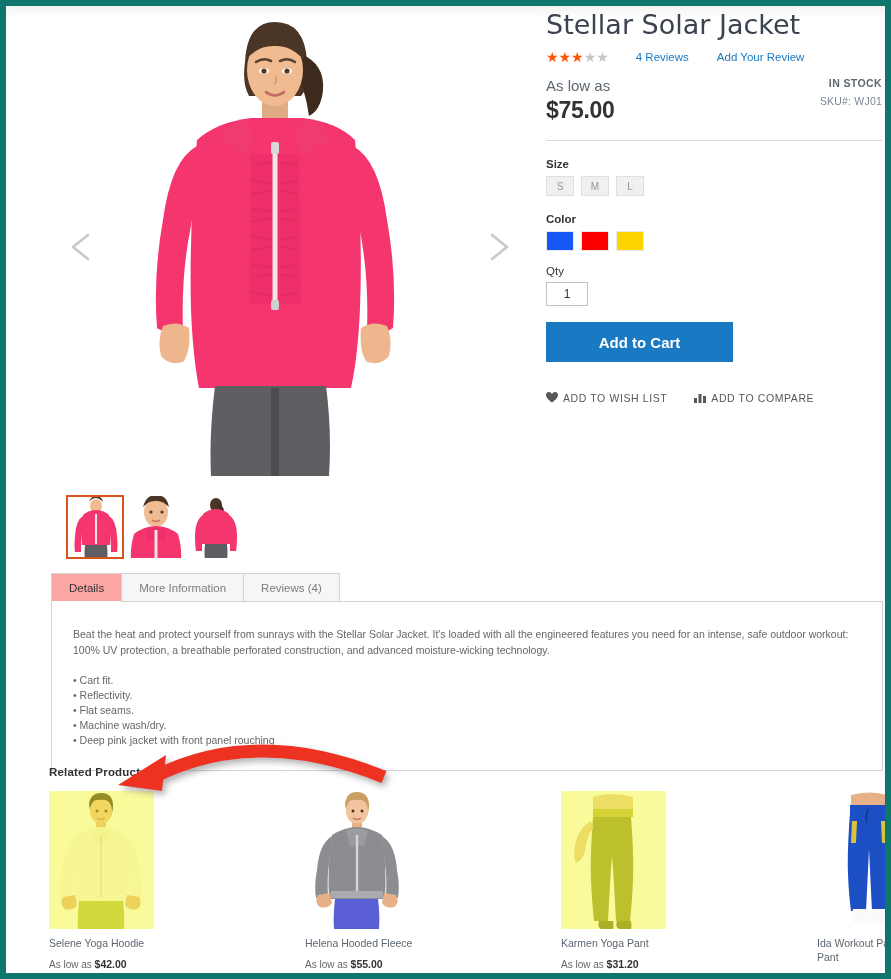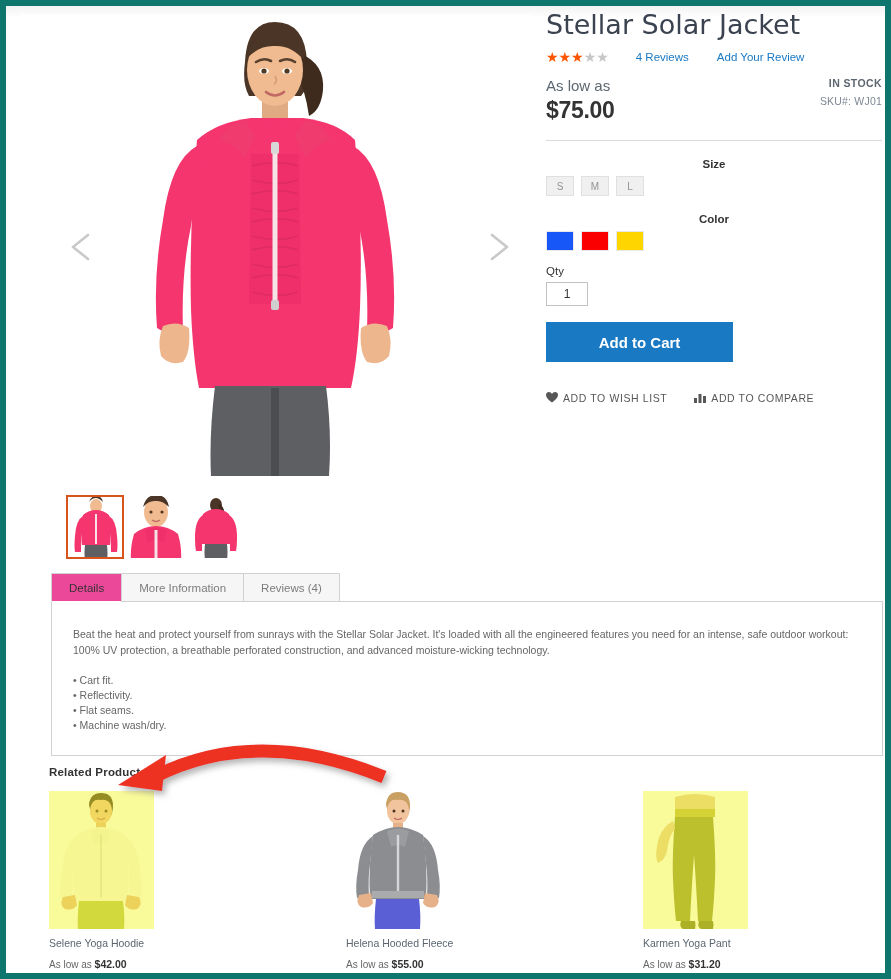--- a/index.html
+++ b/index.html
@@ -47,21 +47,21 @@
   .rv-link.second { margin-left:28px; }
 
   .stockrow { position:relative; margin-top:13px; height:42px; }
   .aslow { font-size:15px; color:#5c6670; }
   .price { font-size:23px; font-weight:bold; color:#333; margin-top:3px; letter-spacing:-0.3px;}
   .stockinfo { position:absolute; right:0; top:0; text-align:right; }
   .instock { font-size:10.5px; font-weight:bold; color:#5c6670; letter-spacing:0.4px; }
   .sku { font-size:10.5px; color:#7d8793; margin-top:6px; letter-spacing:0.2px;}
   .hr { border-top:1px solid #d9d9d9; margin-top:21px; }
 
-  .optlabel { font-size:11.5px; font-weight:bold; color:#333; margin-top:17px;text-align:center; }
+  .optlabel { font-size:11.5px; font-weight:bold; color:#333; margin-top:17px; }
   .swatchrow { display:flex; gap:7px; margin-top:6px; }
   .size-sw { width:28px; height:20px; background:#f0f0f0; border:1px solid #e0e0e0;
      display:flex; align-items:center; justify-content:center;
      font-size:10px; color:#949494; cursor:pointer; }
   .color-sw { width:28px; height:20px; border:1px solid #e8e8e8; cursor:pointer; }
 
   .qtylabel { font-size:11.5px; color:#333; margin-top:14px; }
   .qtybox { width:42px; height:24px; border:1px solid #c2c2c2; background:#fff;
      text-align:center; font-size:12px; color:#333; margin-top:5px;
      font-family:"Liberation Sans", sans-serif; }
@@ -75,31 +75,31 @@
   .minilink.second { margin-left:27px; }
   .minilink svg { margin-right:5px; }
 
   
   .tabs { position:absolute; left:45px; top:567px; width:832px; }
   .tabhead { display:flex; position:relative; z-index:2; }
   .tab { height:29px; padding:0 17px; display:flex; align-items:center;
      font-size:11.5px; color:#7d7d7d; background:#f6f6f6;
      border:1px solid #d1d1d1; border-bottom:1px solid #d1d1d1;
      margin-right:-1px; cursor:pointer; }
-  .tab.active { background:#ec4899; color:#333; border-bottom:1px solid #fff; }
+  .tab.active { background:#fca5a5; color:#333; border-bottom:1px solid #fff; }
   .tabpanel { border:1px solid #d1d1d1; margin-top:-1px; padding:24px 21px 22px 21px;
      background:#fff; min-height:152px; }
   .tabpanel p { margin:0; font-size:10.5px; line-height:16px; color:#666; }
   .bullets { margin-top:15px; }
   .bullets div { font-size:10.5px; line-height:15px; color:#666; }
 
   
   .related { position:absolute; left:43px; top:760px; width:834px; }
   .reltitle { font-size:11.5px; font-weight:bold; color:#333; letter-spacing:0.2px;}
-  .relgrid { display:flex; margin-top:13px;gap:41px; }
+  .relgrid { display:flex; margin-top:13px; }
   .relitem { width:141px; margin-right:140px; position:relative; }
   .relitem:last-child { margin-right:0; }
   .relimgwrap { width:105px; height:138px; position:relative; overflow:hidden; background:#fff;}
   .relname { font-size:10.5px; color:#5c6670; line-height:14px; margin-top:7px; cursor:pointer; width:116px;}
   .relprice { font-size:10px; color:#666; margin-top:8px; }
   .relprice b { color:#333; font-size:10.5px; }
   .hl { position:absolute; left:0; top:0; width:105px; height:162px;
         background:rgba(242,245,40,0.47); pointer-events:none; }
 
   
@@ -298,20 +298,21 @@
       <div class="tab">More Information</div>
       <div class="tab">Reviews (4)</div>
     </div>
     <div class="tabpanel">
       <p>Beat the heat and protect yourself from sunrays with the Stellar Solar Jacket. It's loaded with all the engineered features you need for an intense, safe outdoor workout: 100% UV protection, a breathable perforated construction, and advanced moisture-wicking technology.</p>
       <div class="bullets">
         <div>• Cart fit.</div>
         <div>• Reflectivity.</div>
         <div>• Flat seams.</div>
         <div>• Machine wash/dry.</div>
+        <div>• Deep pink jacket with front panel rouching</div>
       </div>
     </div>
   </div>
 
   <div class="related">
     <div class="reltitle">Related Products</div>
     <div class="relgrid">
 
       <div class="relitem">
         <div class="relimgwrap">

